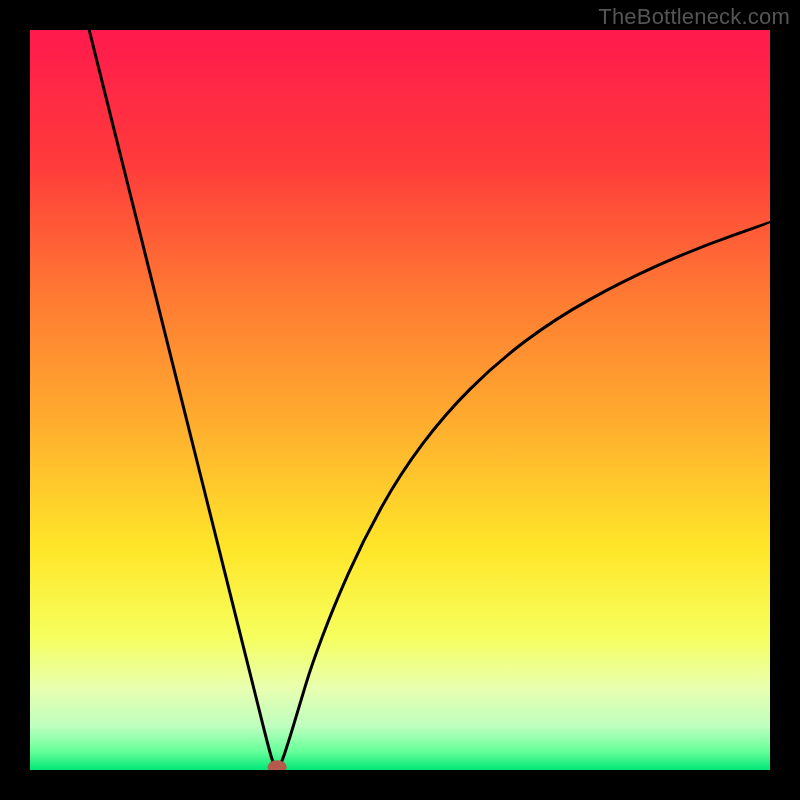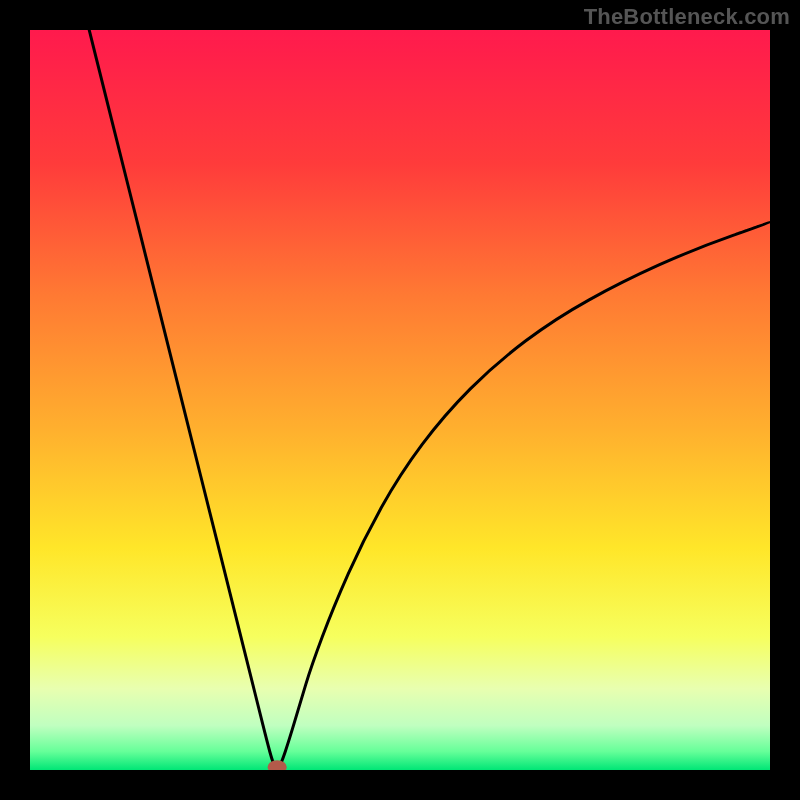--- a/index.html
+++ b/index.html
@@ -26,21 +26,21 @@
     width: 740px;
     height: 740px;
     overflow: hidden;
   }
   .watermark {
     position: absolute;
     top: 4px;
     right: 10px;
     color: #555;
     font-size: 22px;
-    font-weight: 700;
+    font-weight: 400;
     letter-spacing: 0.2px;
     font-family: Arial, Helvetica, sans-serif;
   }
   svg { display: block; }
 </style>
 </head>
 <body>
 
 <div class="frame">
 

